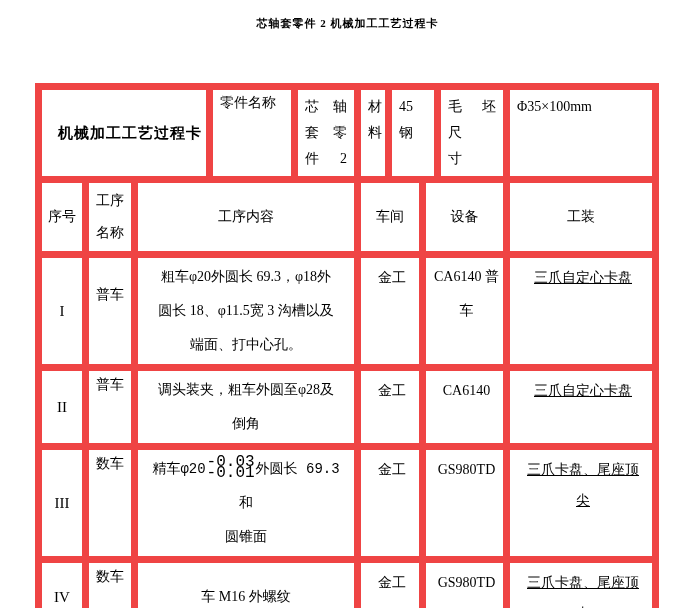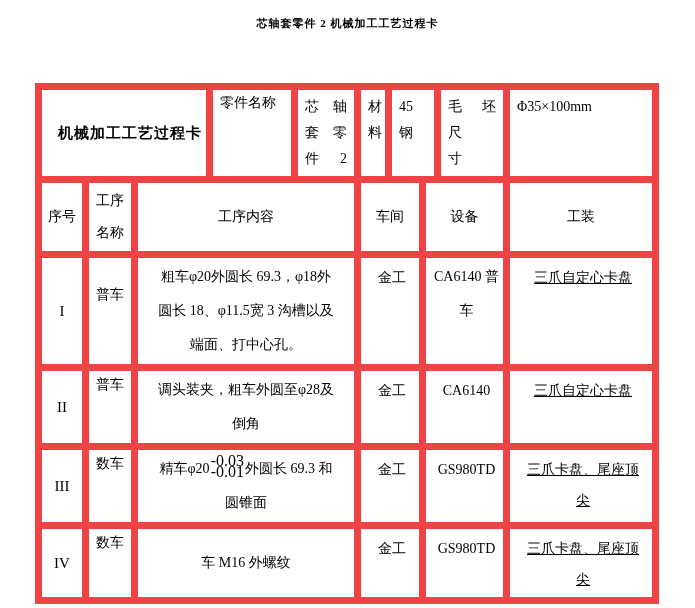--- a/index.html
+++ b/index.html
@@ -67,21 +67,21 @@
   .pt28 { padding-top:28px; }
   .tol {
     display:inline-block;
     vertical-align:-4px;
     font-size:16px;
     line-height:11px;
     text-align:left;
     margin:0 1px;
   }
   .tol span { display:block; }
-  .cline { line-height:34px; }
+  .cline { line-height:34px;font-family:Liberation Mono, monospace; }
 </style>
 </head>
 <body>
 
 <div class="title">芯轴套零件 2 机械加工工艺过程卡</div>
 
 <table class="card">
   <colgroup>
     <col style="width:47px">
       <col style="width:49px">

